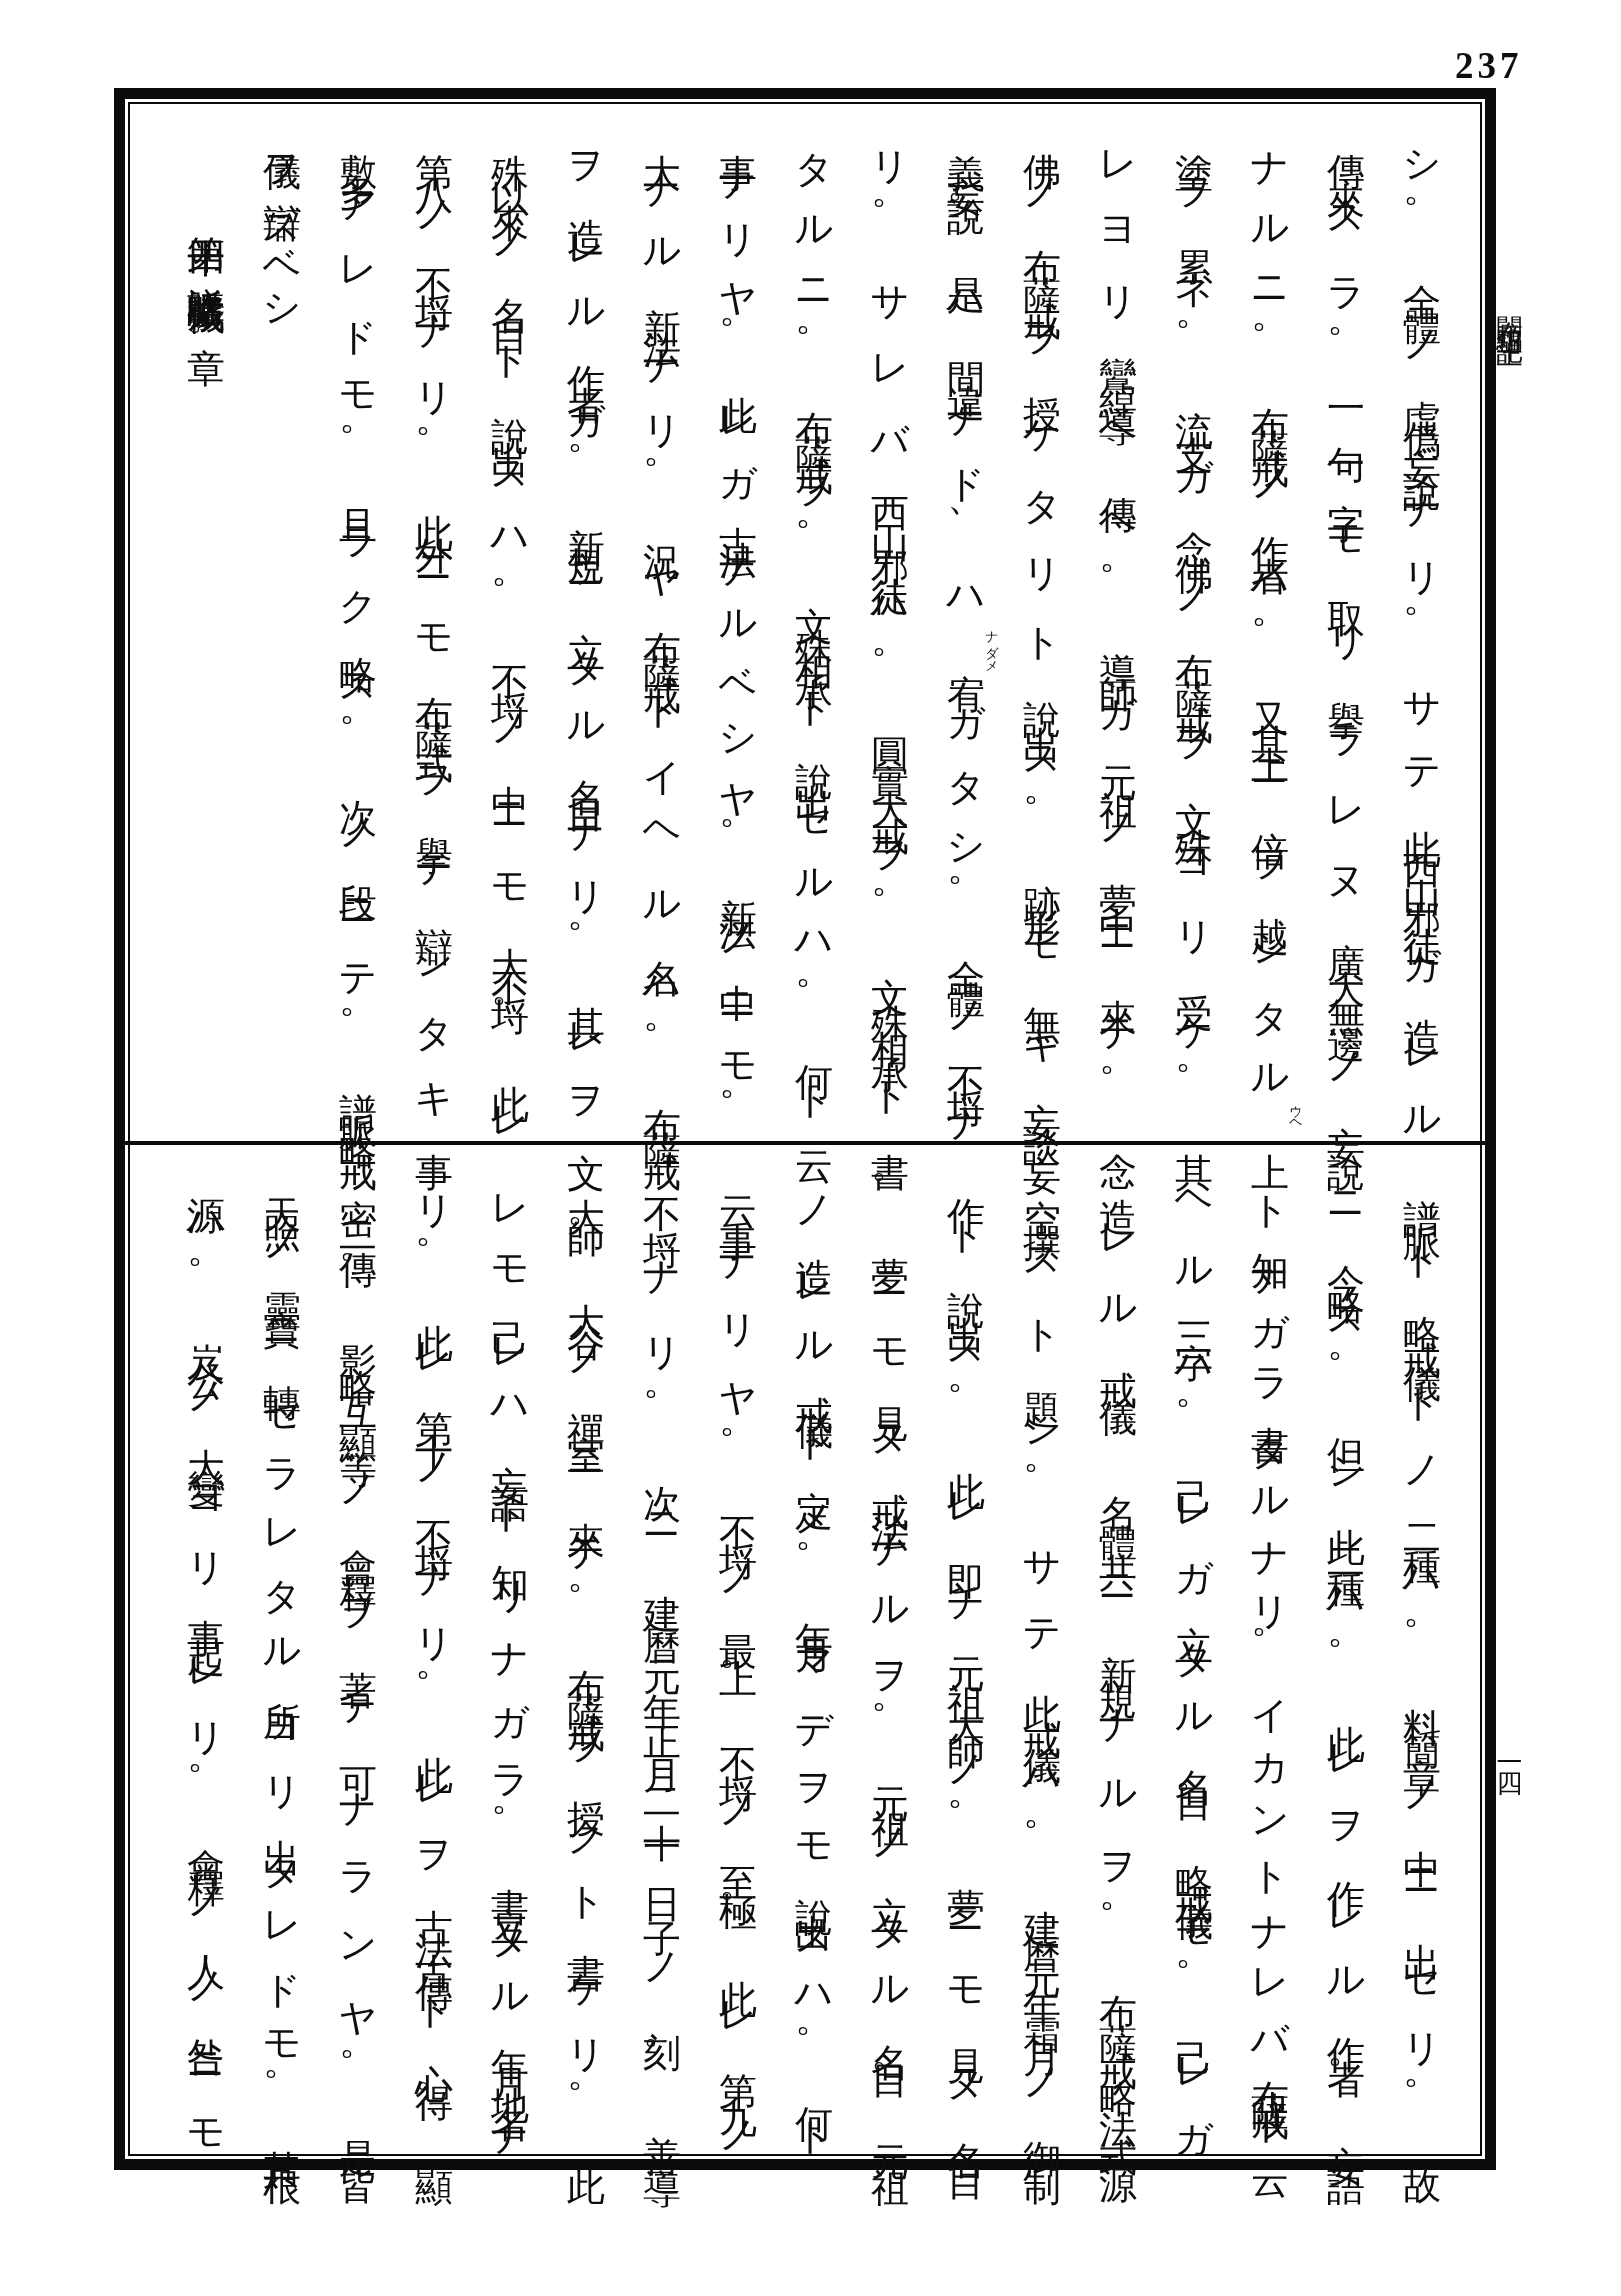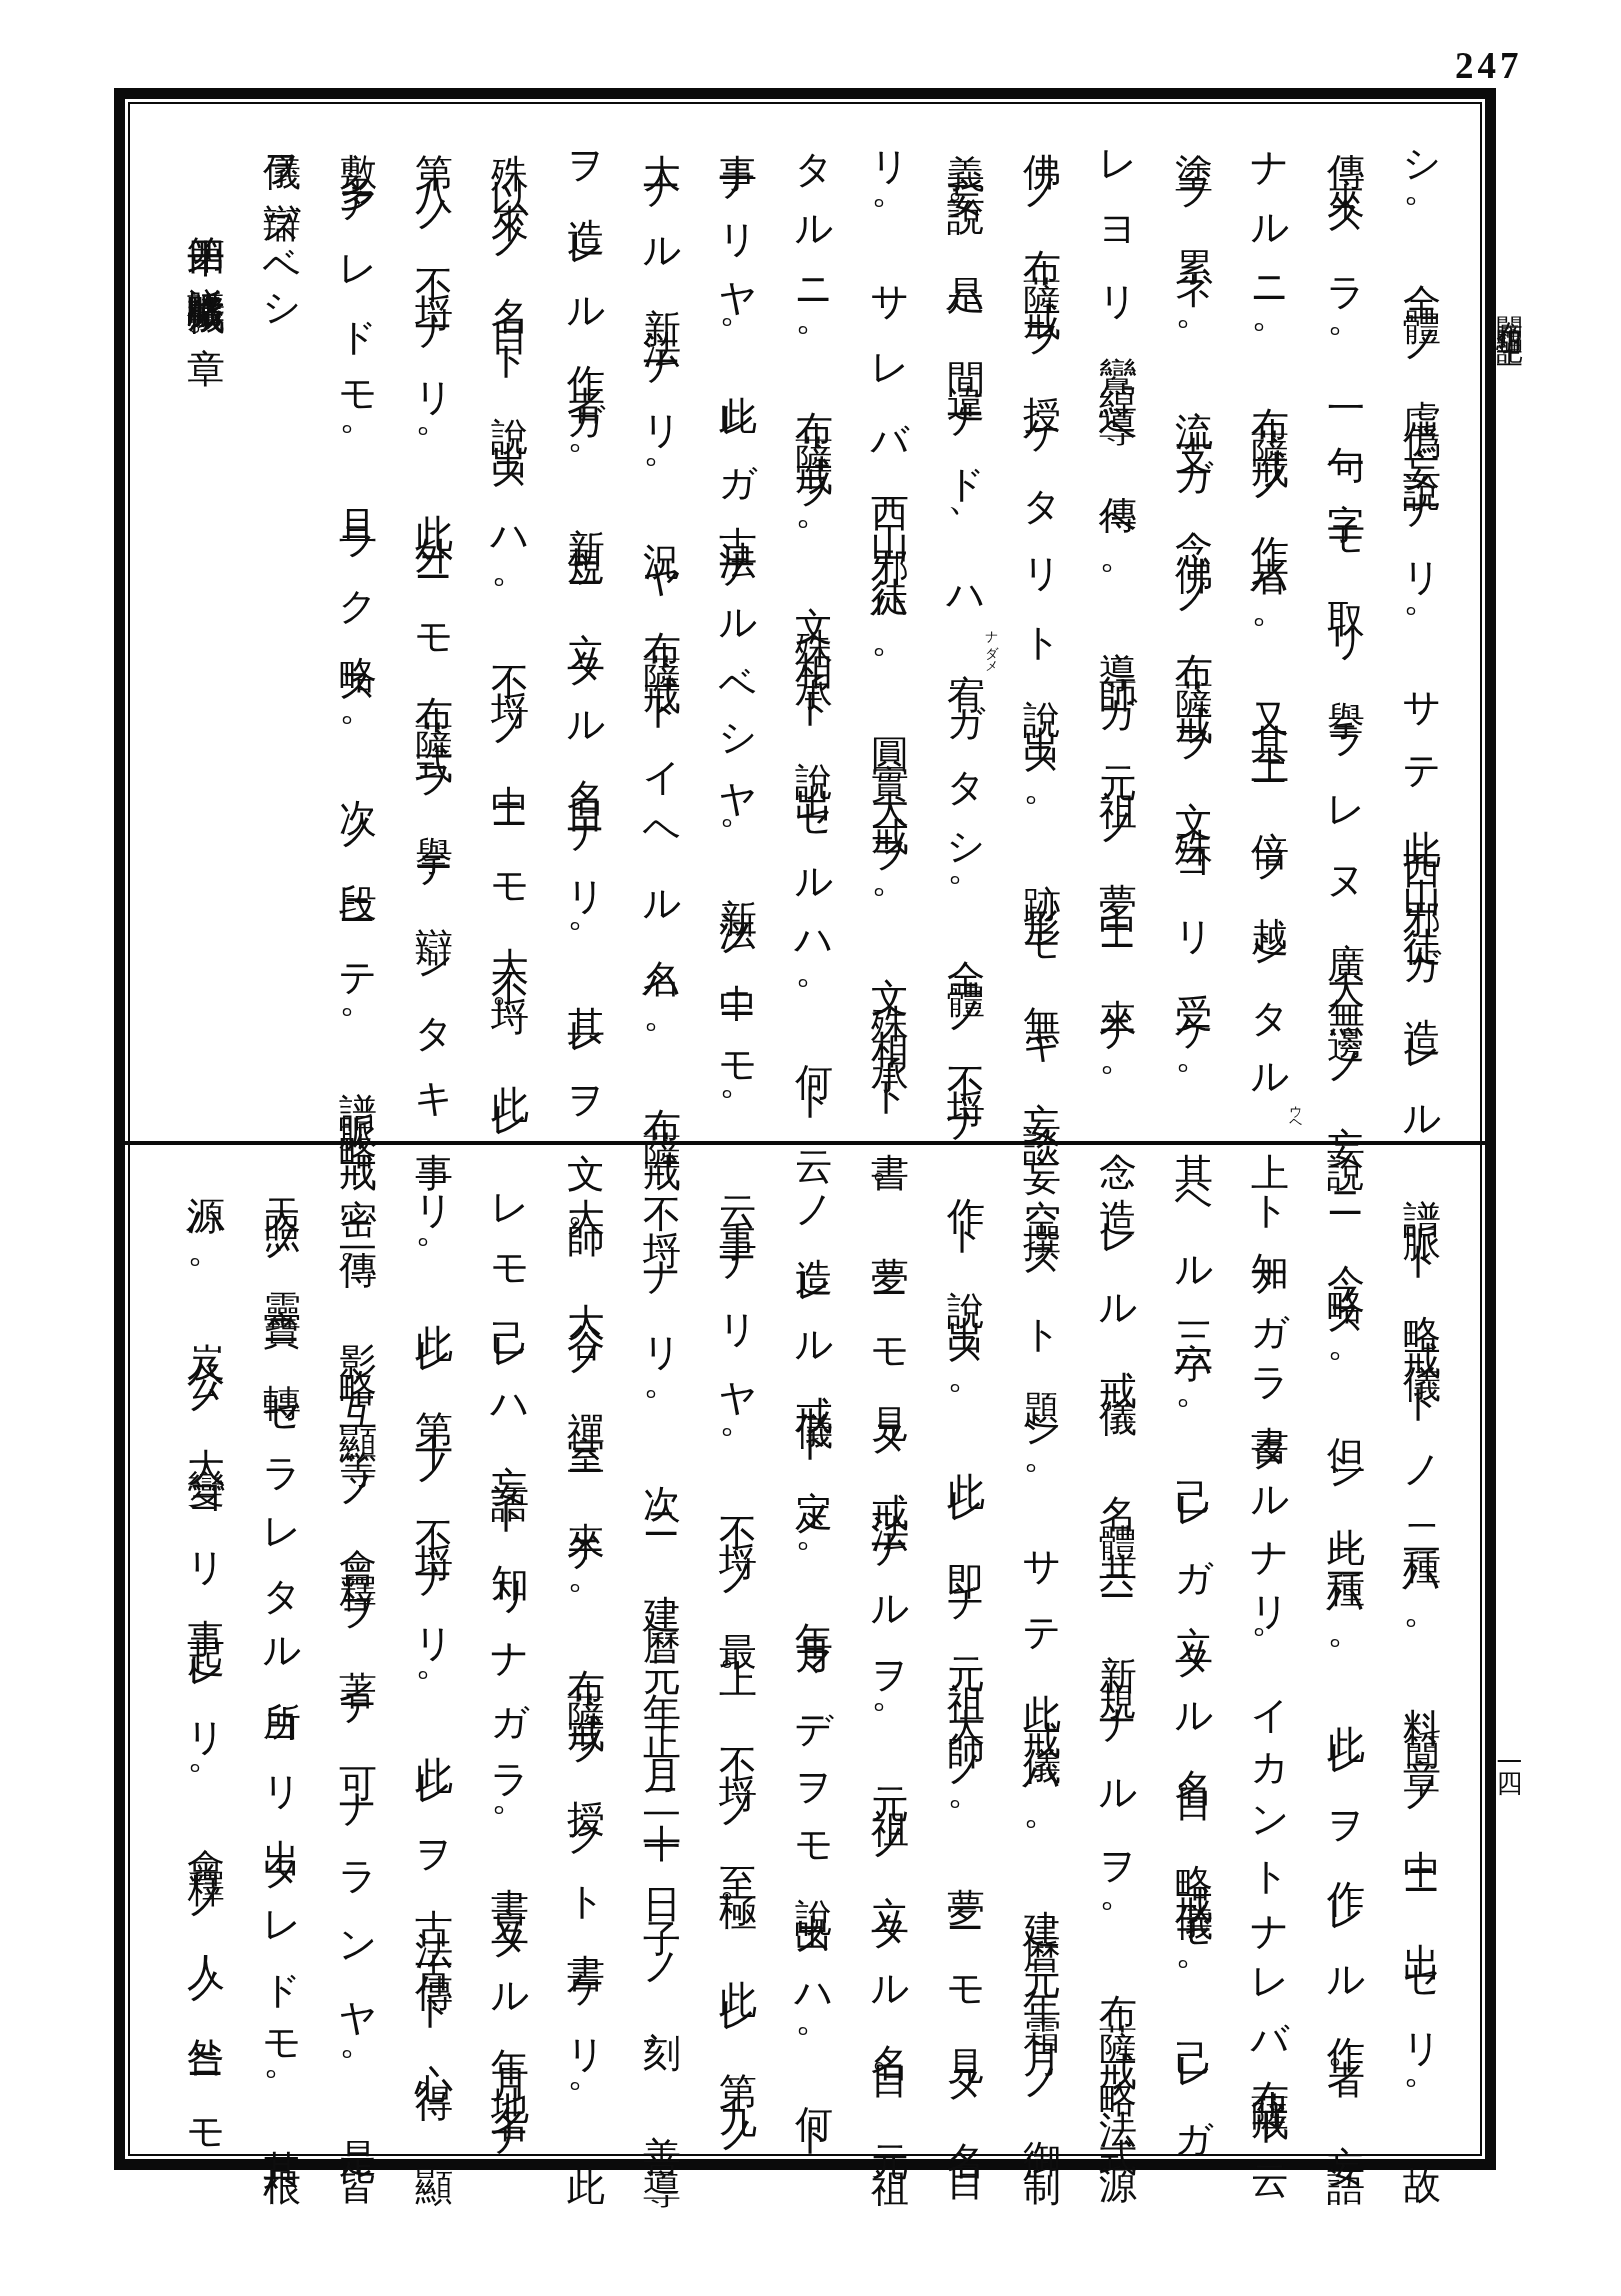--- a/index.html
+++ b/index.html
@@ -69,21 +69,21 @@
     left:1492px;
   }
   #margin-title{top:296px;height:220px;}
   #folio-number{top:1748px;height:80px;}
 </style>
 </head>
 <body>
 
 <div class="page">
 
-  <div class="page-number">247</div>
+  <div class="page-number">237</div>
 
   <div class="margin-vertical" id="margin-title">闢布騙正記上</div>
   <div class="margin-vertical" id="folio-number">一四</div>
 
   <div class="frame">
     <div class="frame-inner"></div>
     <div class="divider"></div>
   </div>
 
   <div class="block" id="top-block">

